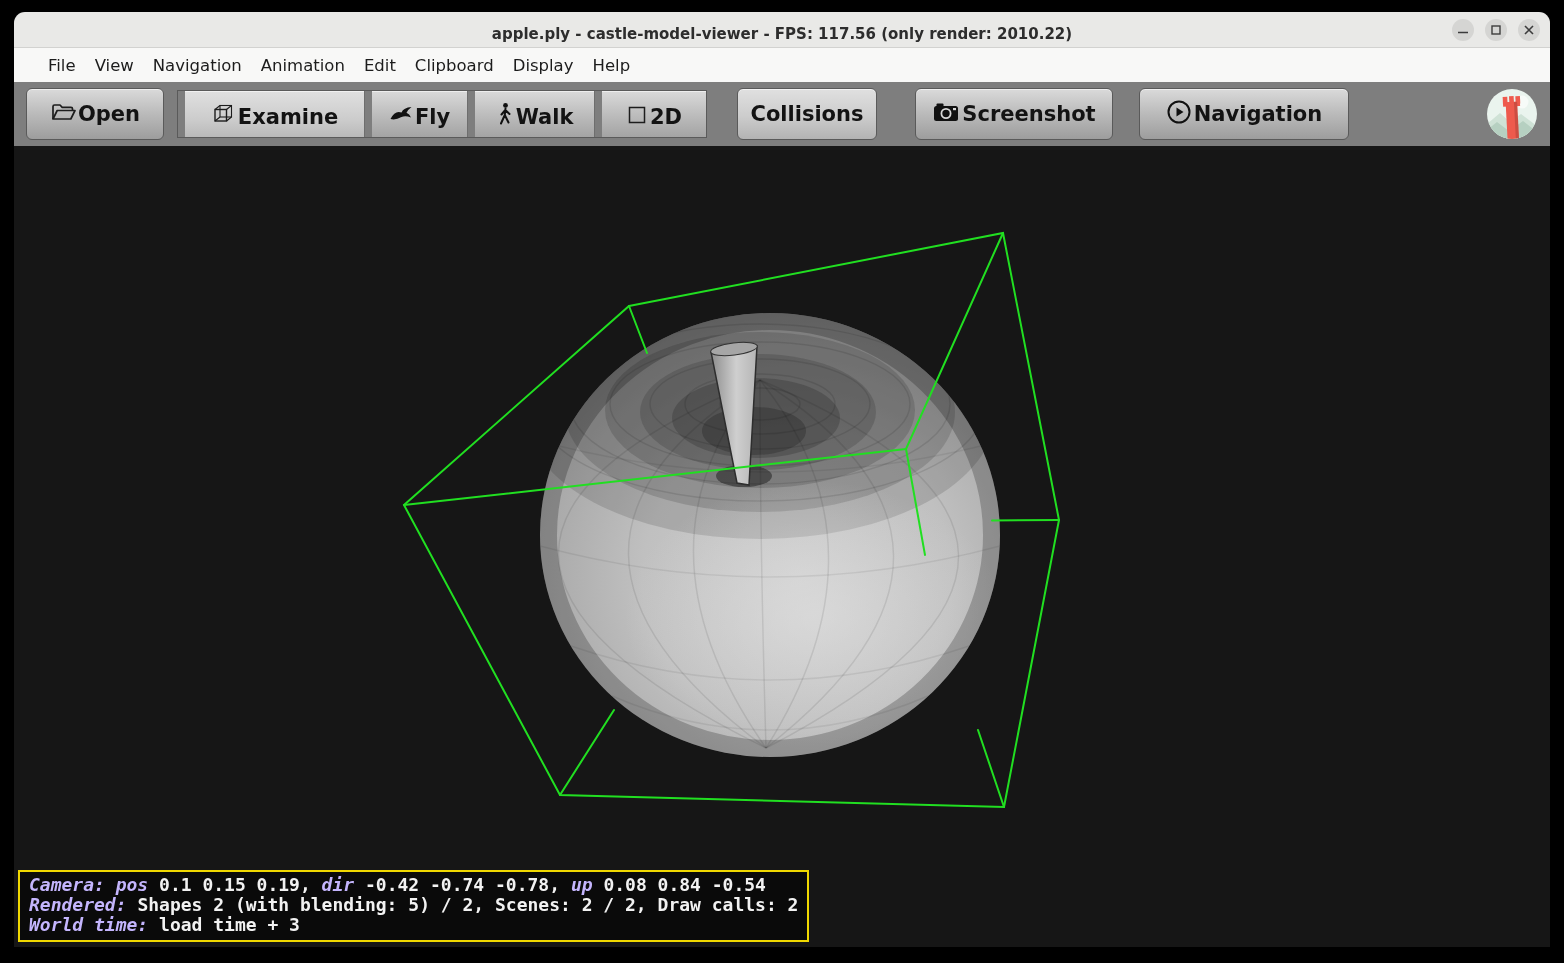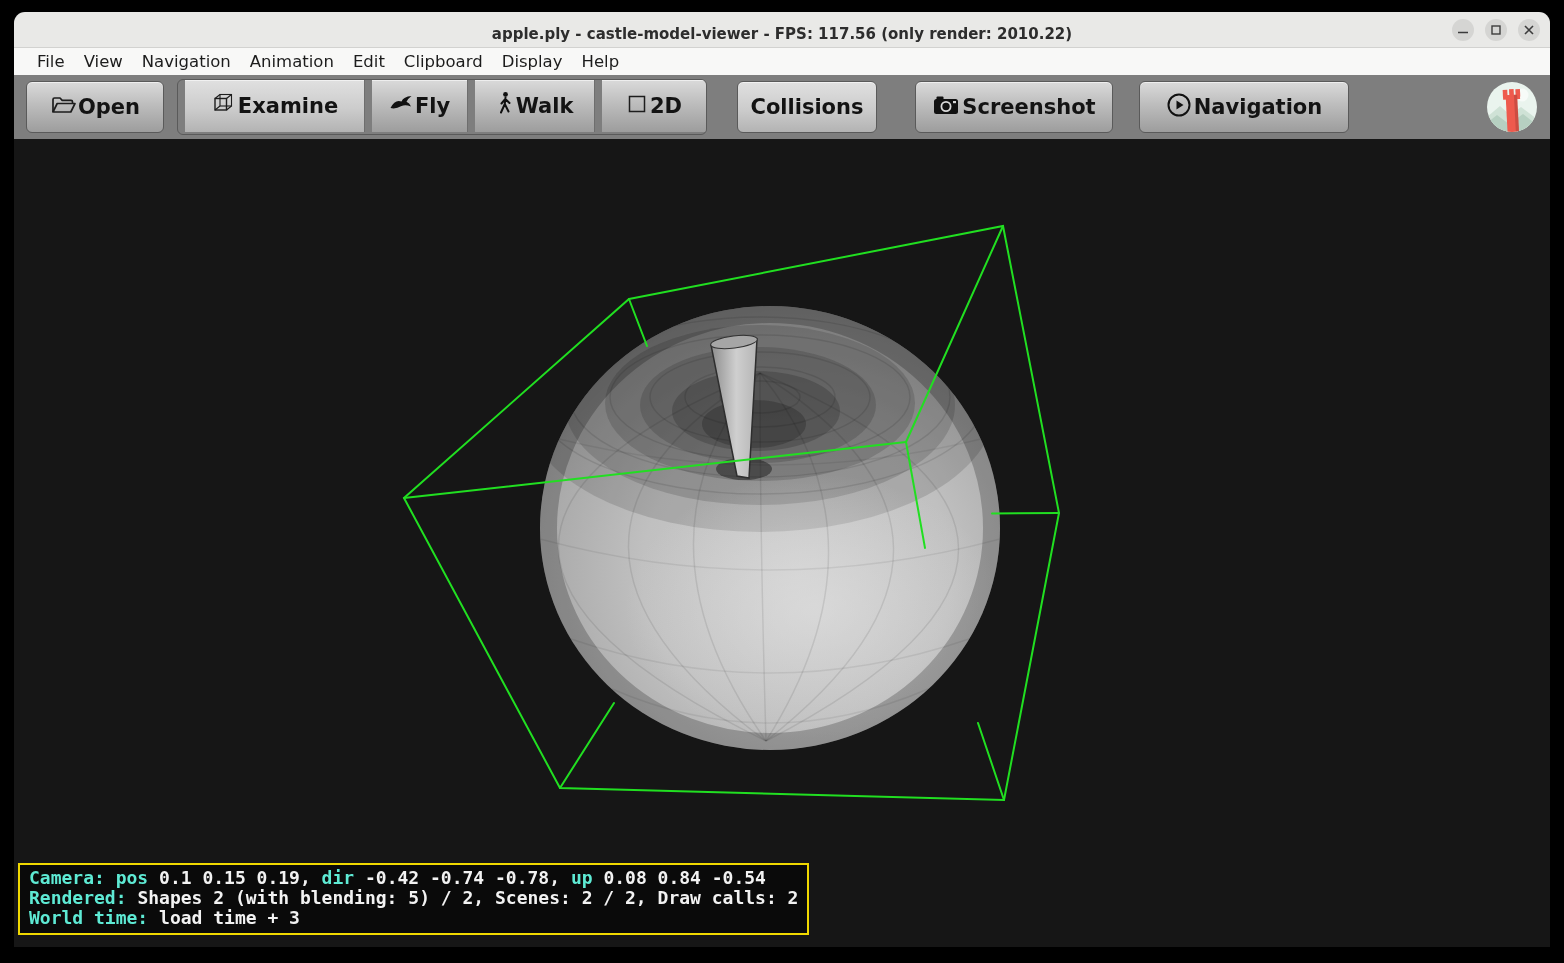--- a/index.html
+++ b/index.html
@@ -14,51 +14,51 @@
               border-bottom:1px solid #d2d2d0; display:flex; align-items:center;
               justify-content:center; }
   .title-text { font-size:15px; font-weight:bold; color:#2d2d2d;margin-top:8px; }
   .win-controls { position:absolute; right:10px; top:0; height:36px;
                   display:flex; align-items:center; gap:11px; }
   .win-btn { width:22px; height:22px; border-radius:50%; background:#d5d5d3;
              display:flex; align-items:center; justify-content:center; cursor:default; }
   .win-btn svg { display:block; }
 
   
-  .menubar { height:27px; background:#f8f8f7; display:flex; align-items:center;
-             padding-left:23px; gap:19px; }
+  .menubar { height:34px; background:#f8f8f7; display:flex; align-items:center;
+             padding-left:34px; gap:19px; }
   .menu-item { font-size:16.5px; color:#1c1c1c; }
 
   
   .toolbar { height:64px; background:#7e7e7e; position:relative;
              display:flex; align-items:center; padding-left:5px; }
   .tbtn { height:52px; display:flex; align-items:center; justify-content:center;
           gap:2px; border:1px solid #5a5a5a; border-radius:6px;
           background:linear-gradient(180deg,#dadada 0%,#bdbdbd 45%,#9d9d9d 100%);
           box-shadow:inset 0 1px 0 rgba(255,255,255,.55);
           font-size:21px; font-weight:bold; color:#131313;margin-left:7px; }
   .tbtn.active { background:linear-gradient(180deg,#e0e0e0 0%,#cccccc 55%,#b3b3b3 100%); }
-  .tgroup { height:56px; display:flex; border:1px solid #5a5a5a; border-radius:6px;
+  .tgroup { height:48px; display:flex; border:1px solid #5a5a5a; border-radius:0;
             overflow:hidden; }
   .tgroup .tbtn { border:none; border-radius:0; border-right:1px solid #6e6e6e; }
   .tgroup .tbtn:last-child { border-right:none; }
   .tbtn svg { flex:none; }
   .logo { position:absolute; right:13px; top:7px; width:50px; height:50px; }
 
   
   .viewport { position:relative; width:1536px; height:801px; background:#161616; }
   .viewport svg.scene { position:absolute; left:0; top:0; }
 
   
   .statusbox { position:absolute; left:4px; top:724px; border:2px solid #f0d800;
                background:#0a0a0a; padding:3px 9px 5px 9px;
                font-family:"DejaVu Sans Mono", monospace; font-weight:bold;
                font-size:18px; line-height:20px; }
   .status-line { white-space:pre; }
-  .sy { color:#5eead4; }
+  .sy { color:#c4b5fd;font-style:italic; }
   .sw { color:#f2f2f2; }
 </style>
 </head>
 <body>
 
 <div class="window">
 
   <div class="titlebar">
     <div class="title-text">apple.ply - castle-model-viewer - FPS: 117.56 (only render: 2010.22)</div>
     <div class="win-controls">

